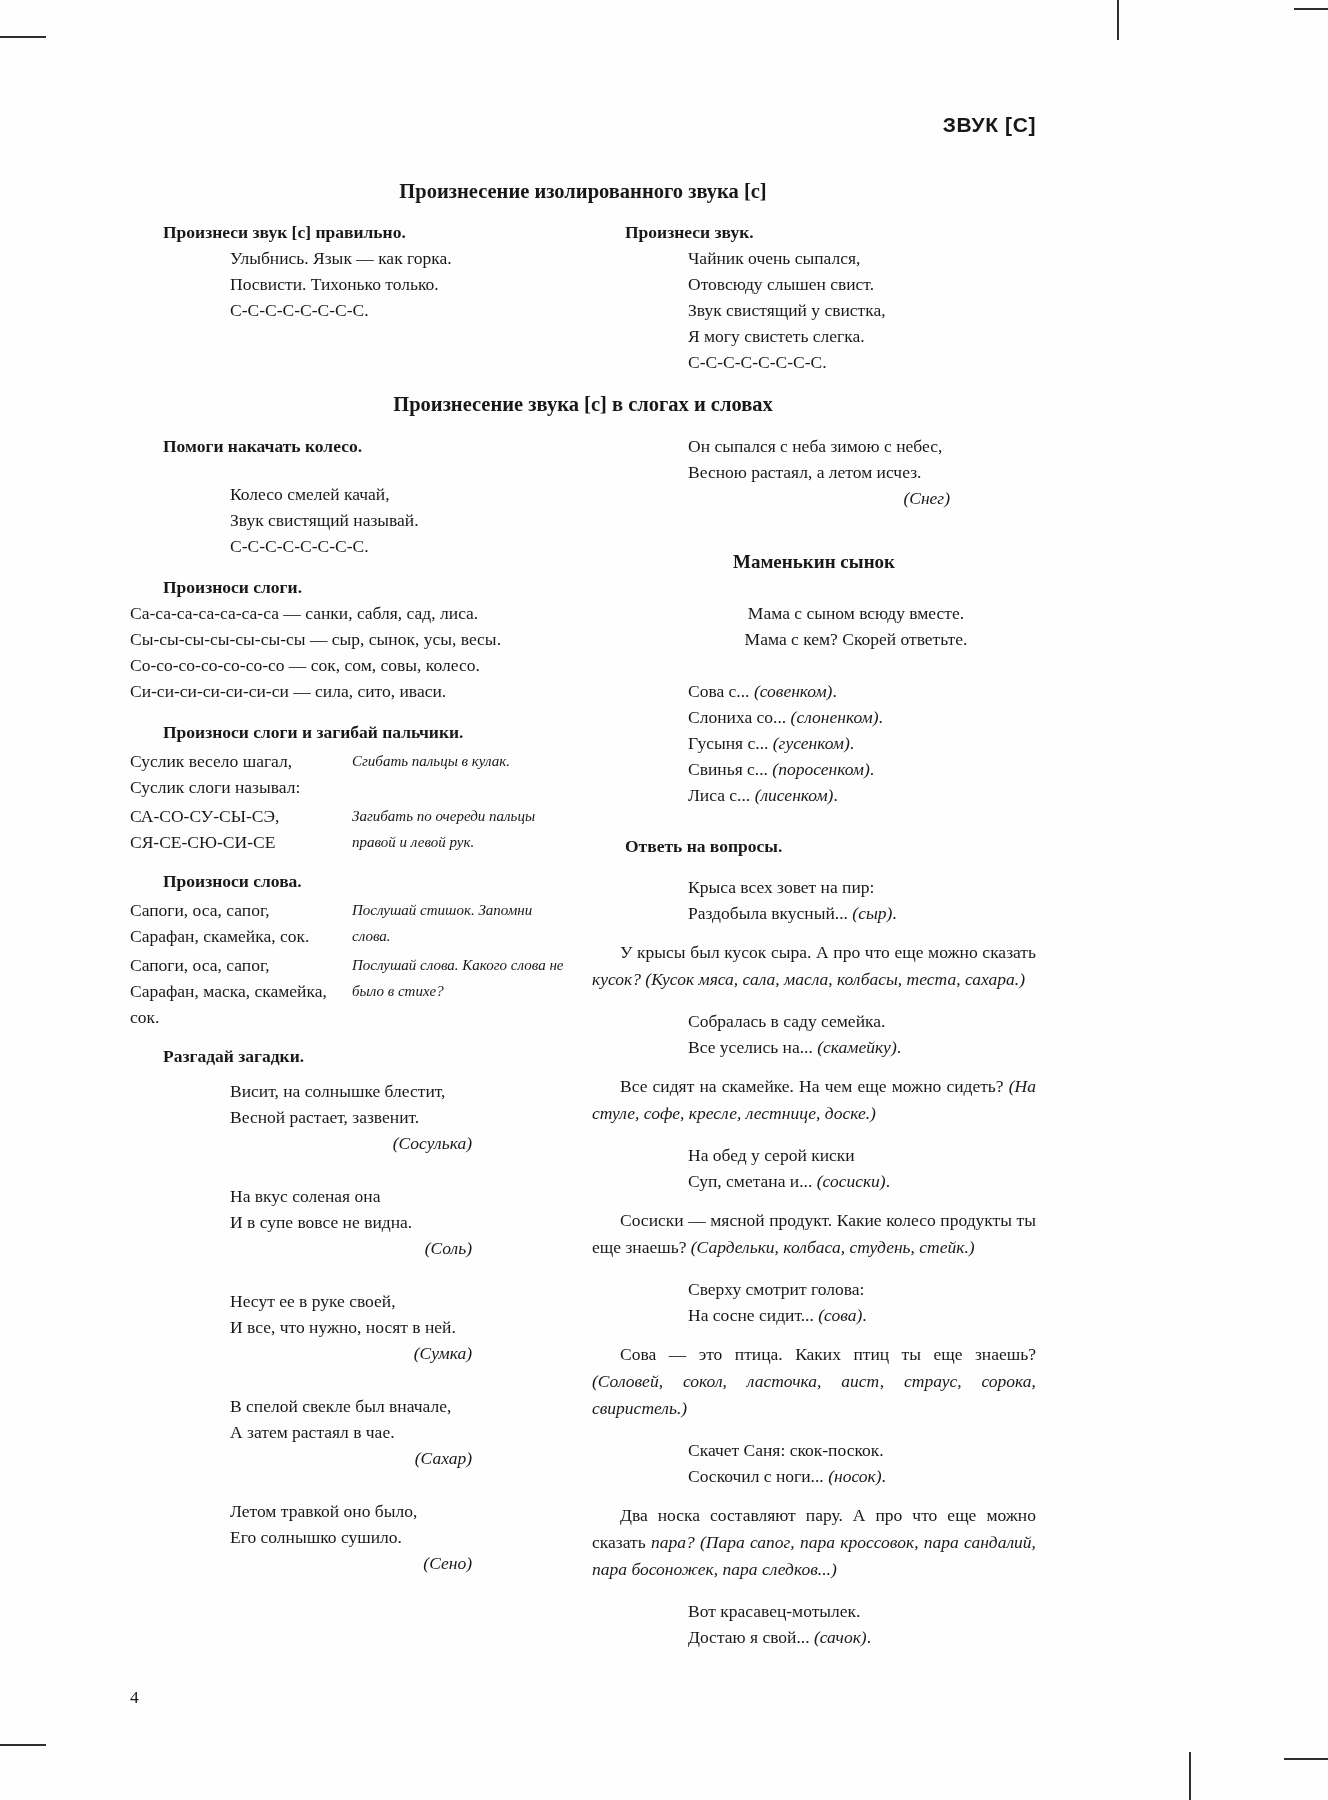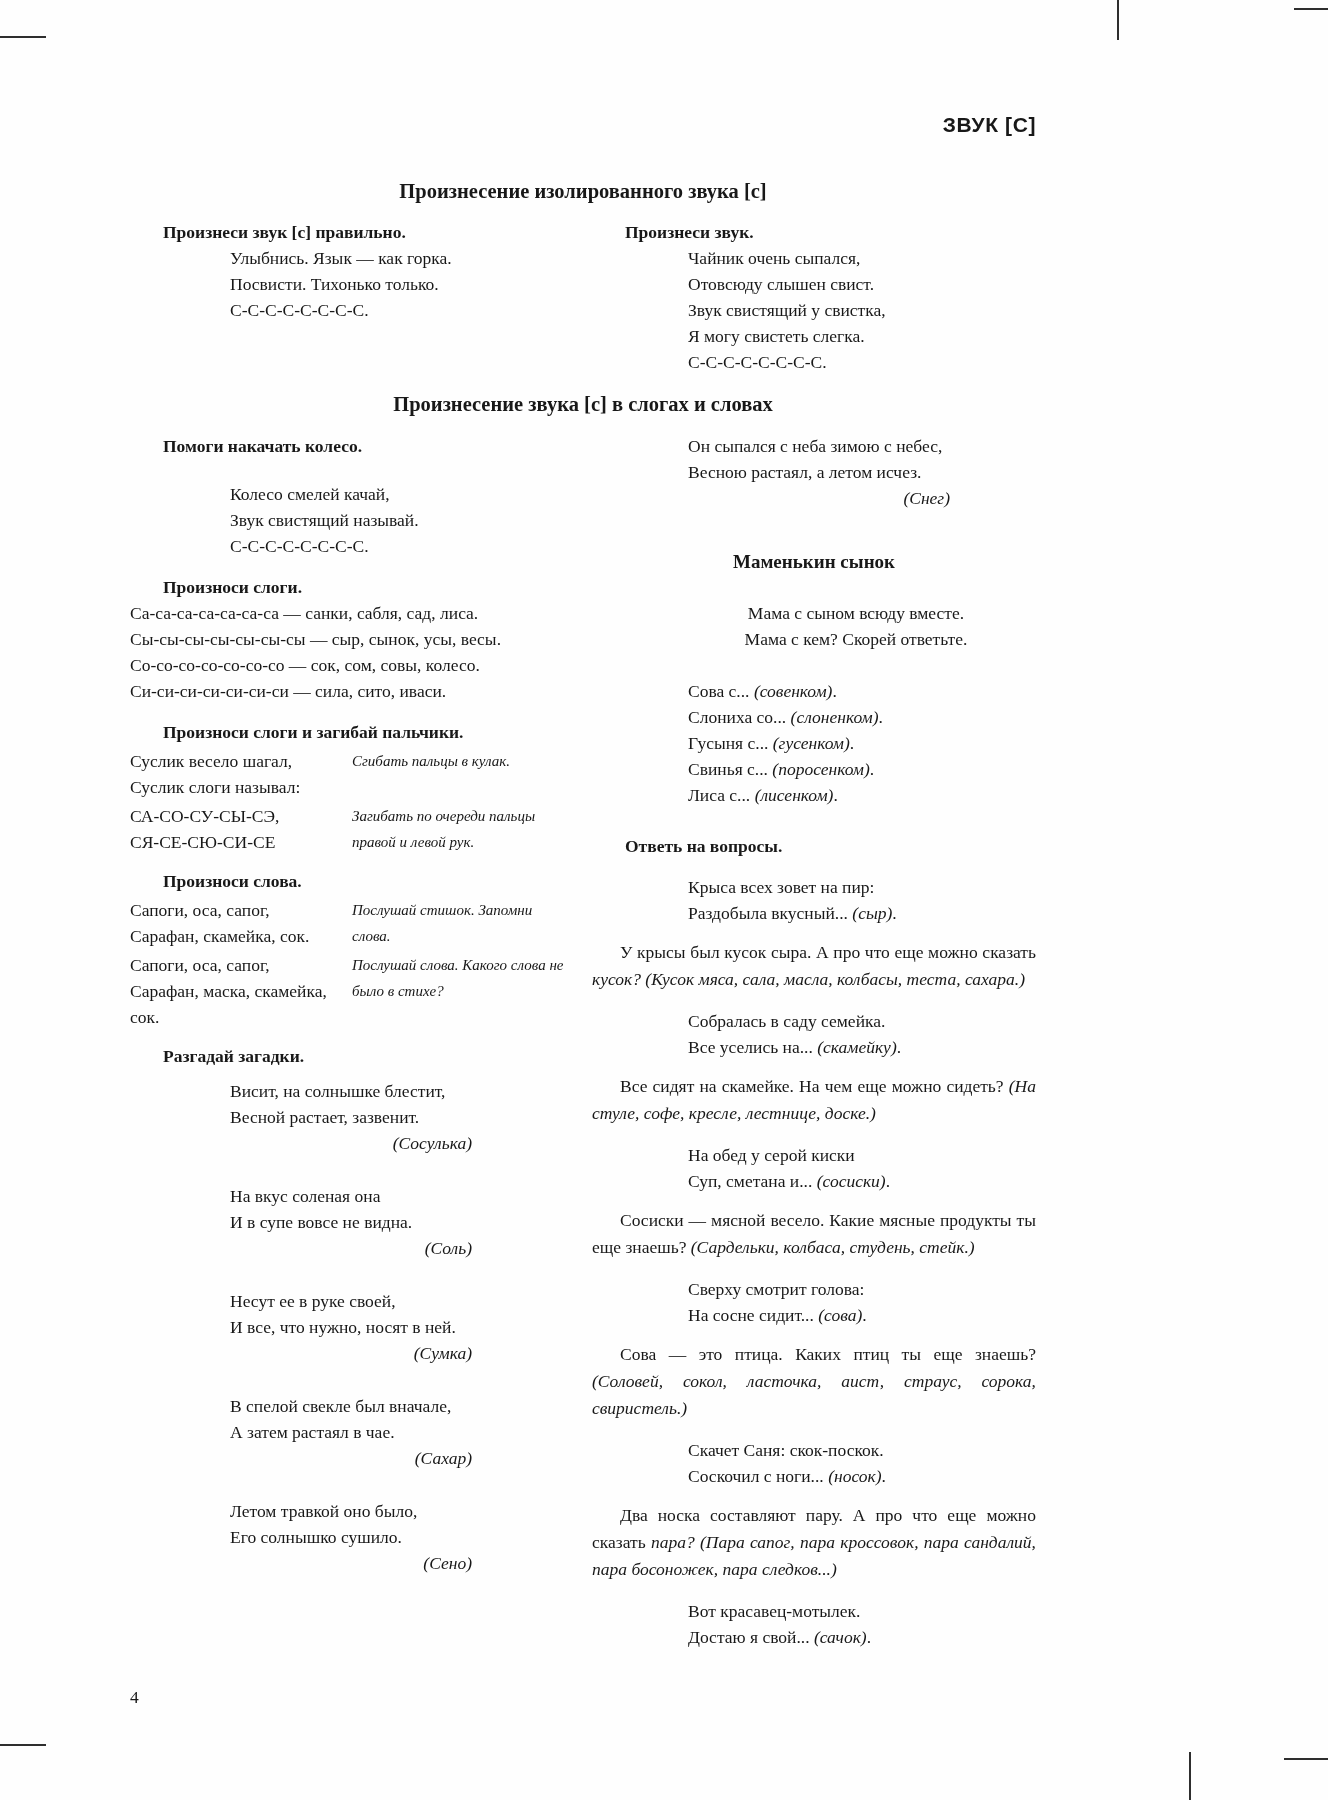--- a/index.html
+++ b/index.html
@@ -207,21 +207,21 @@
         <div class="couplet">
           <div class="line">Собралась в саду семейка.</div>
           <div class="line"><span>Все уселись на... </span><span class="it">(скамейку)</span><span>.</span></div>
         </div>
         <p class="qpara"><span>Все сидят на скамейке. На чем еще можно сидеть? </span><span class="it">(На стуле, софе, кресле, лестнице, доске.)</span></p>
 
         <div class="couplet">
           <div class="line">На обед у серой киски</div>
           <div class="line"><span>Суп, сметана и... </span><span class="it">(сосиски)</span><span>.</span></div>
         </div>
-        <p class="qpara"><span>Сосиски — мясной весело. Какие мясные продукты ты еще знаешь? </span><span class="it">(Сардельки, колбаса, студень, стейк.)</span></p>
+        <p class="qpara"><span>Сосиски — мясной продукт. Какие колесо продукты ты еще знаешь? </span><span class="it">(Сардельки, колбаса, студень, стейк.)</span></p>
 
         <div class="couplet">
           <div class="line">Сверху смотрит голова:</div>
           <div class="line"><span>На сосне сидит... </span><span class="it">(сова)</span><span>.</span></div>
         </div>
         <p class="qpara"><span>Сова — это птица. Каких птиц ты еще знаешь? </span><span class="it">(Соловей, сокол, ласточка, аист, страус, сорока, свиристель.)</span></p>
 
         <div class="couplet">
           <div class="line">Скачет Саня: скок-поскок.</div>
           <div class="line"><span>Соскочил с ноги... </span><span class="it">(носок)</span><span>.</span></div>

